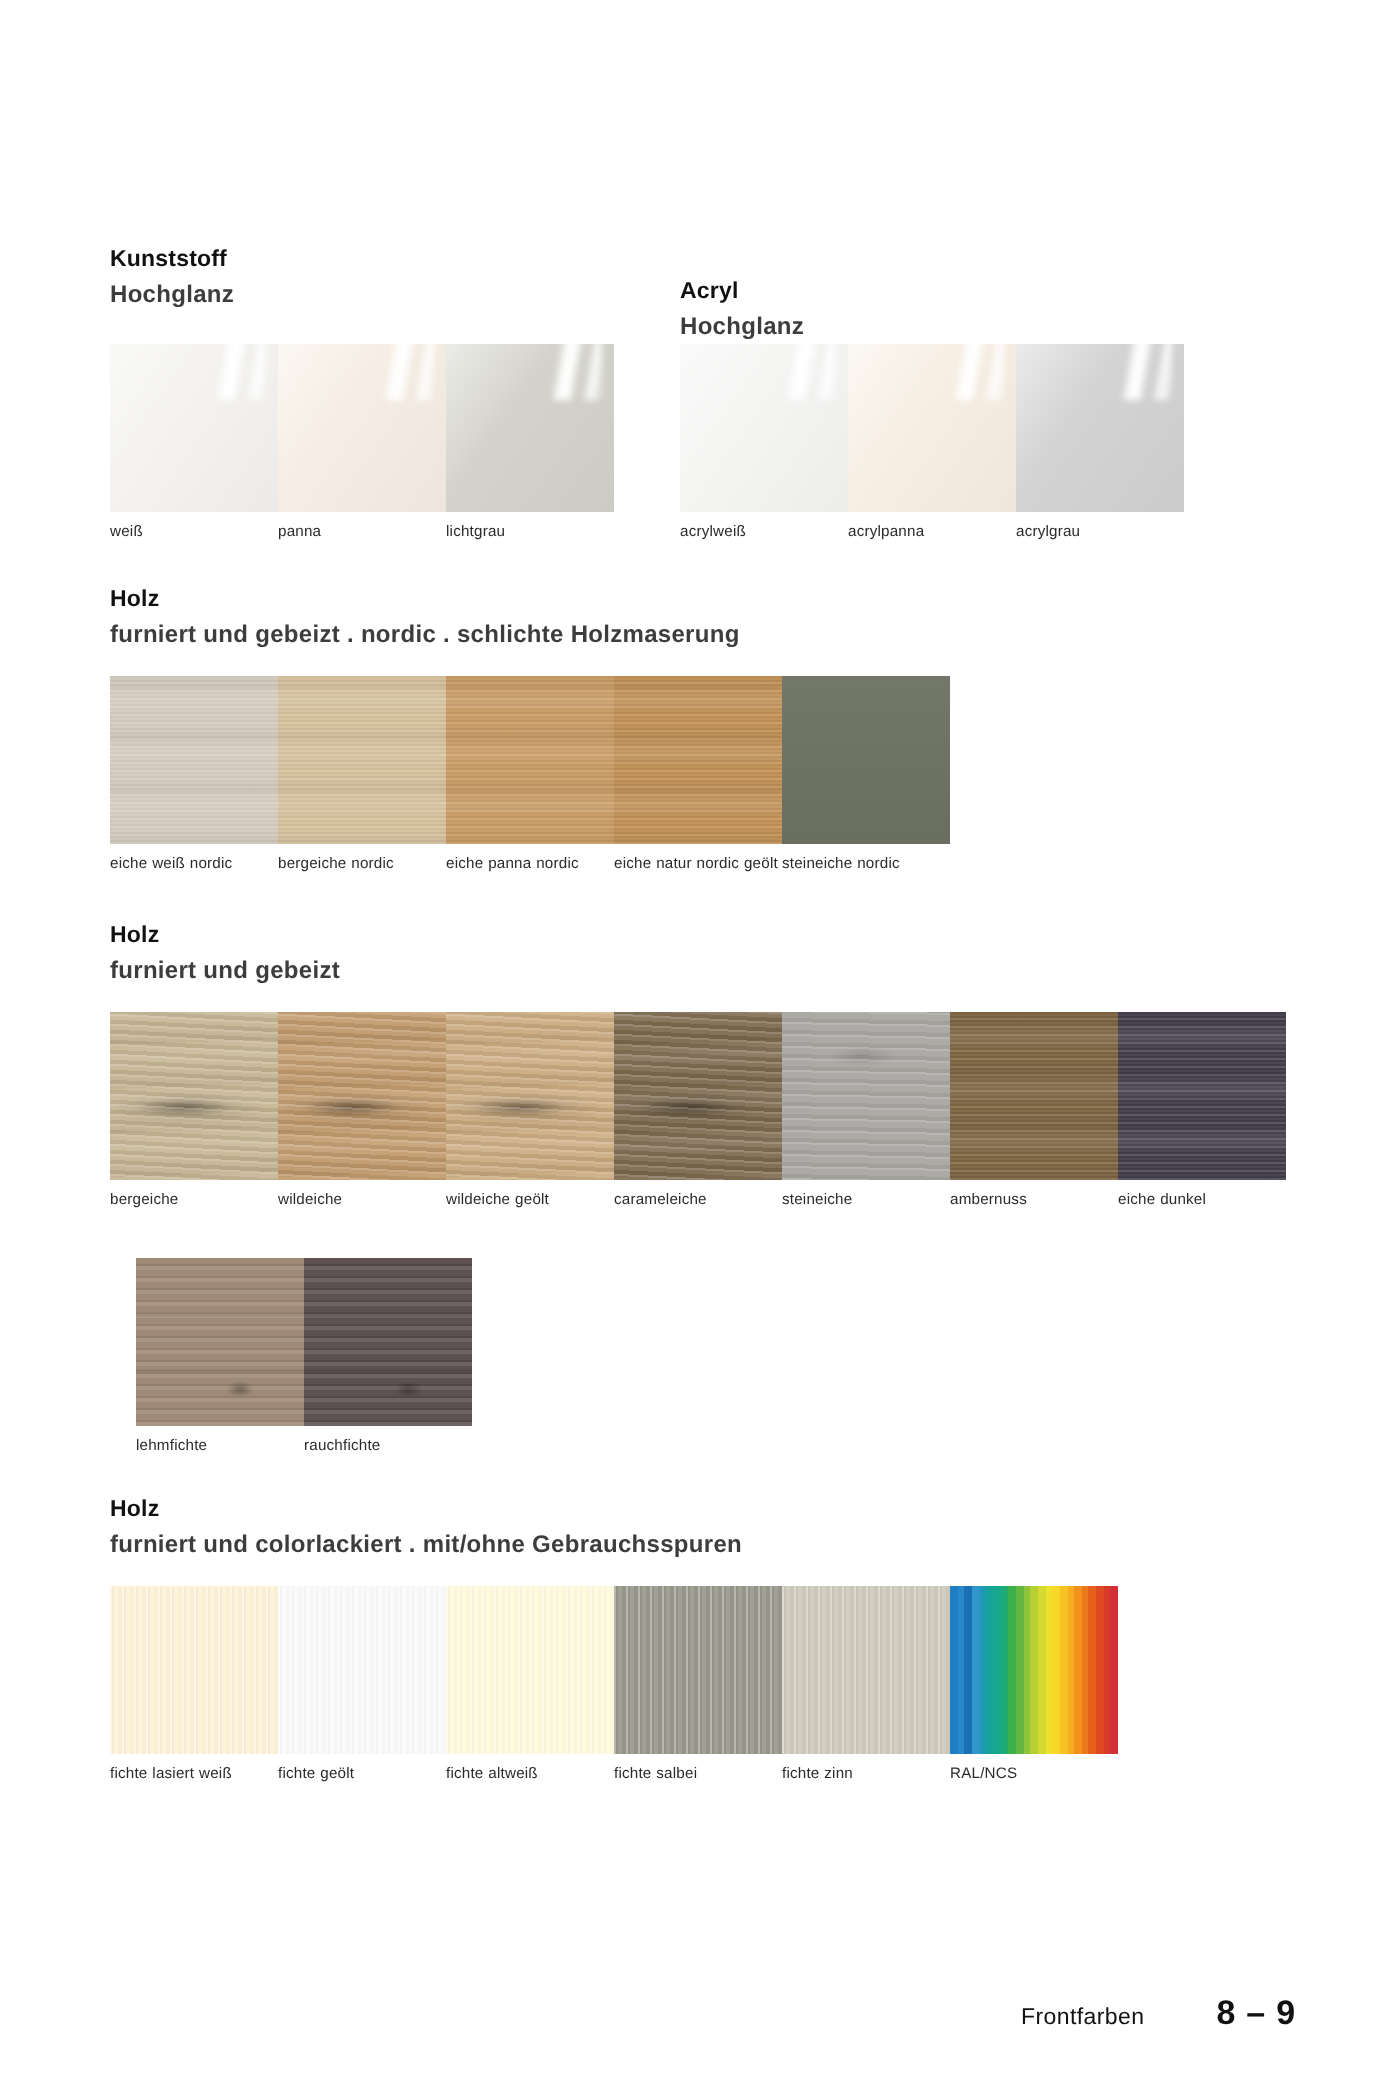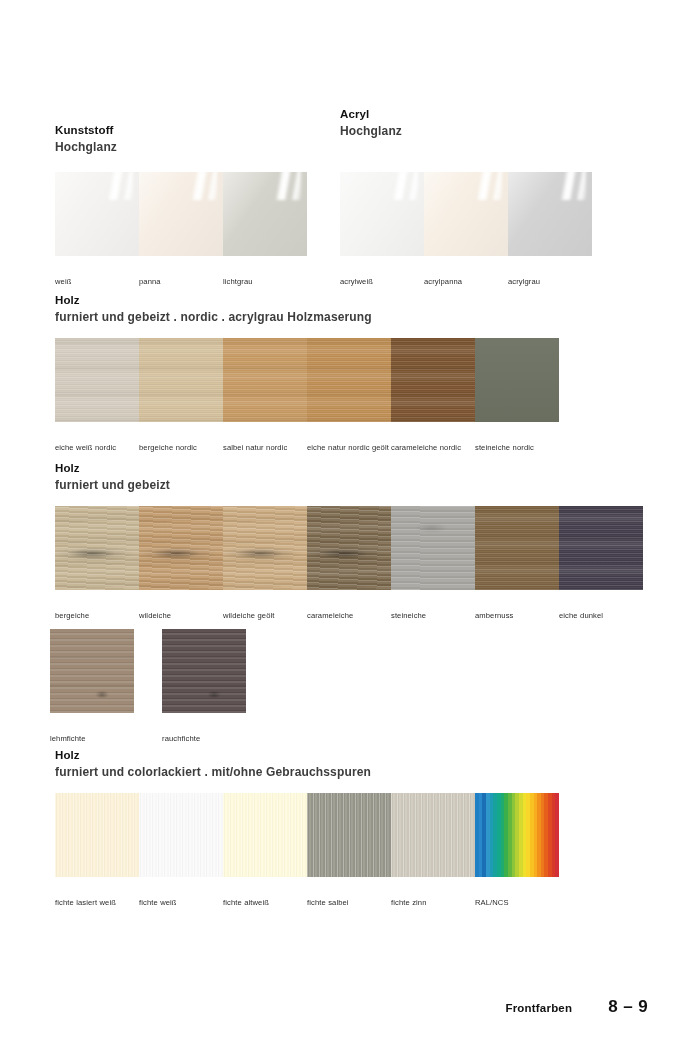--- a/index.html
+++ b/index.html
@@ -59,21 +59,21 @@
     width: 84px;
     height: 84px;
     position: relative;
     overflow: hidden;
     box-sizing: border-box;
   }
   .swatch-label {
     font-size: 7.6px;
     line-height: 9.2px;
     color: #2b2b2b;
-    margin-top: 21px;
+    margin-top: 5px;
     letter-spacing: .1px;
     width: 82px;
     word-spacing: .2px;
   }
 
   
   .gloss::after {
     content: "";
     position: absolute;
     top: -6px;
@@ -213,21 +213,21 @@
   
   .footer {
     position: absolute;
     right: 52px;
     bottom: 33px;
     display: flex;
     align-items: baseline;
   }
   .footer-title {
     font-size: 11.5px;
-    font-weight: bold;
+    font-weight: normal;
     color: #111111;
     letter-spacing: .2px;
     margin-left: 28px;
   }
   .footer-pages {
     font-size: 17px;
     font-weight: bold;
     color: #111111;
     margin-left: 36px;
     letter-spacing: .4px;
@@ -250,63 +250,59 @@
     <div class="swatch-cell">
       <div class="swatch gloss" style="background:#f6eee4;"></div>
       <div class="swatch-label">panna</div>
     </div>
     <div class="swatch-cell">
       <div class="swatch gloss" style="background:#d4d3cb;"></div>
       <div class="swatch-label">lichtgrau</div>
     </div>
   </div>
 
-  <div class="group" style="top:108px;left:340px;">
+  <div class="group" style="top:140px;left:340px;">
     <div class="group-title">Acryl</div>
     <div class="group-sub">Hochglanz</div>
   </div>
   <div class="swatch-row" style="top:172px;left:340px;">
     <div class="swatch-cell">
       <div class="swatch gloss" style="background:#f5f5f4;"></div>
       <div class="swatch-label">acrylweiß</div>
     </div>
     <div class="swatch-cell">
       <div class="swatch gloss" style="background:#f7efe4;"></div>
       <div class="swatch-label">acrylpanna</div>
     </div>
     <div class="swatch-cell">
       <div class="swatch gloss" style="background:#d3d3d3;"></div>
       <div class="swatch-label">acrylgrau</div>
     </div>
   </div>
 
   <div class="group" style="top:294px;left:55px;">
     <div class="group-title">Holz</div>
-    <div class="group-sub">furniert und gebeizt . nordic . acrylgrau Holzmaserung</div>
+    <div class="group-sub">furniert und gebeizt . nordic . schlichte Holzmaserung</div>
   </div>
   <div class="swatch-row" style="top:338px;left:55px;">
     <div class="swatch-cell">
       <div class="swatch grain-fine" style="background:#d3cbbd;"></div>
       <div class="swatch-label">eiche weiß nordic</div>
     </div>
     <div class="swatch-cell">
       <div class="swatch grain-fine" style="background:#d4c09c;"></div>
       <div class="swatch-label">bergeiche nordic</div>
     </div>
     <div class="swatch-cell">
       <div class="swatch grain-fine" style="background:#c79a63;"></div>
-      <div class="swatch-label">salbei natur nordic</div>
+      <div class="swatch-label">eiche panna nordic</div>
     </div>
     <div class="swatch-cell">
       <div class="swatch grain-fine" style="background:#bf8f55;"></div>
       <div class="swatch-label">eiche natur nordic geölt</div>
-    </div>
-    <div class="swatch-cell">
-      <div class="swatch grain-fine" style="background:#7b5430;"></div>
-      <div class="swatch-label">carameleiche nordic</div>
     </div>
     <div class="swatch-cell">
       <div class="swatch grain-flat" style="background:#6b7061;"></div>
       <div class="swatch-label">steineiche nordic</div>
     </div>
   </div>
 
   <div class="group" style="top:462px;left:55px;">
     <div class="group-title">Holz</div>
     <div class="group-sub">furniert und gebeizt</div>
@@ -334,21 +330,21 @@
     </div>
     <div class="swatch-cell">
       <div class="swatch grain-fine" style="background:#7e6442;"></div>
       <div class="swatch-label">ambernuss</div>
     </div>
     <div class="swatch-cell">
       <div class="swatch grain-fine" style="background:#443e4c;"></div>
       <div class="swatch-label">eiche dunkel</div>
     </div>
   </div>
-  <div class="swatch-row" style="top:629px;left:50px;gap:28px;">
+  <div class="swatch-row" style="top:629px;left:68px;">
     <div class="swatch-cell">
       <div class="swatch grain-plank" style="background:#9a8570;"></div>
       <div class="swatch-label">lehmfichte</div>
     </div>
     <div class="swatch-cell">
       <div class="swatch grain-plank" style="background:#574a4a;"></div>
       <div class="swatch-label">rauchfichte</div>
     </div>
   </div>
 
@@ -356,21 +352,21 @@
     <div class="group-title">Holz</div>
     <div class="group-sub">furniert und colorlackiert . mit/ohne Gebrauchsspuren</div>
   </div>
   <div class="swatch-row" style="top:793px;left:55px;">
     <div class="swatch-cell">
       <div class="swatch grain-vert" style="background:#fcf2d8;"></div>
       <div class="swatch-label">fichte lasiert weiß</div>
     </div>
     <div class="swatch-cell">
       <div class="swatch grain-vert" style="background:#fafafa;"></div>
-      <div class="swatch-label">fichte weiß</div>
+      <div class="swatch-label">fichte geölt</div>
     </div>
     <div class="swatch-cell">
       <div class="swatch grain-vert" style="background:#fdfadd;"></div>
       <div class="swatch-label">fichte altweiß</div>
     </div>
     <div class="swatch-cell">
       <div class="swatch grain-vert" style="background:#97968a;"></div>
       <div class="swatch-label">fichte salbei</div>
     </div>
     <div class="swatch-cell">

